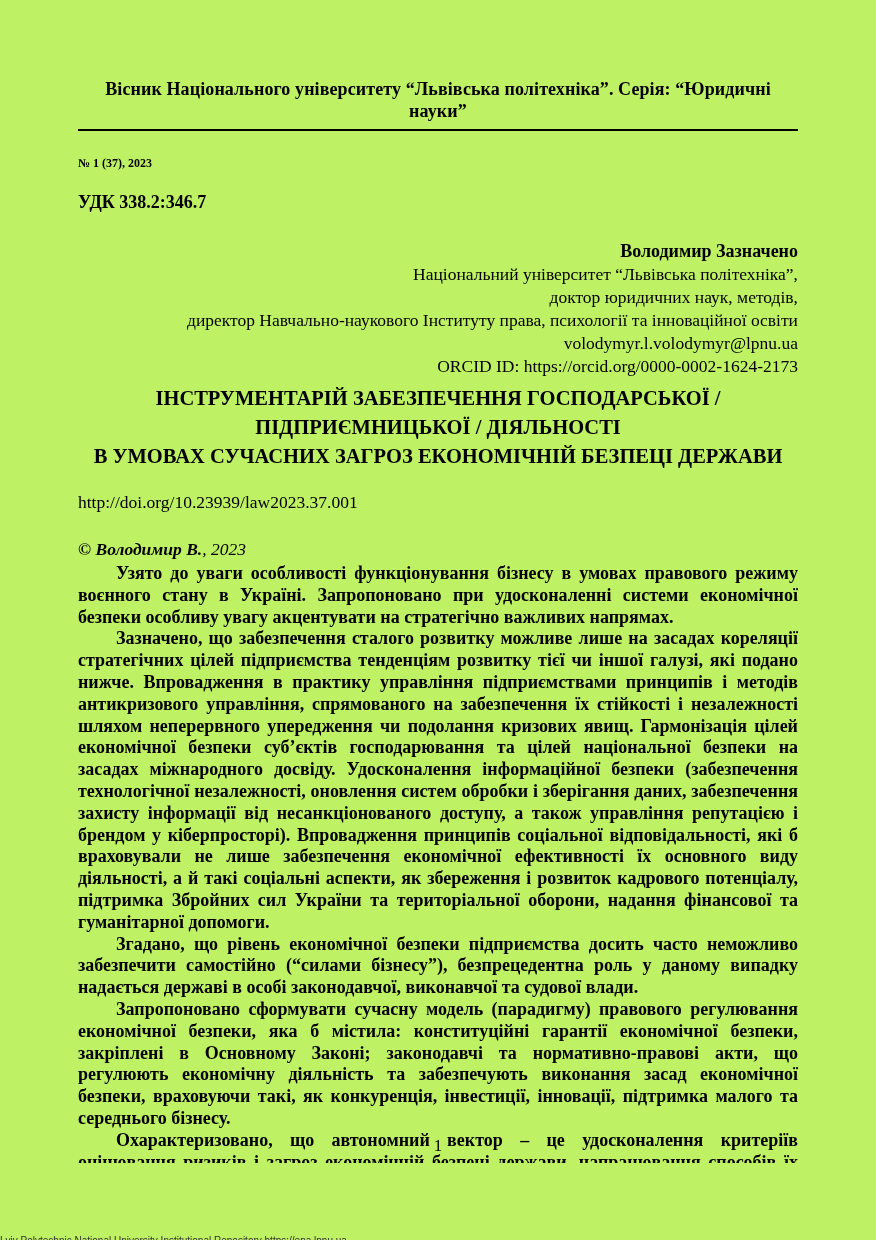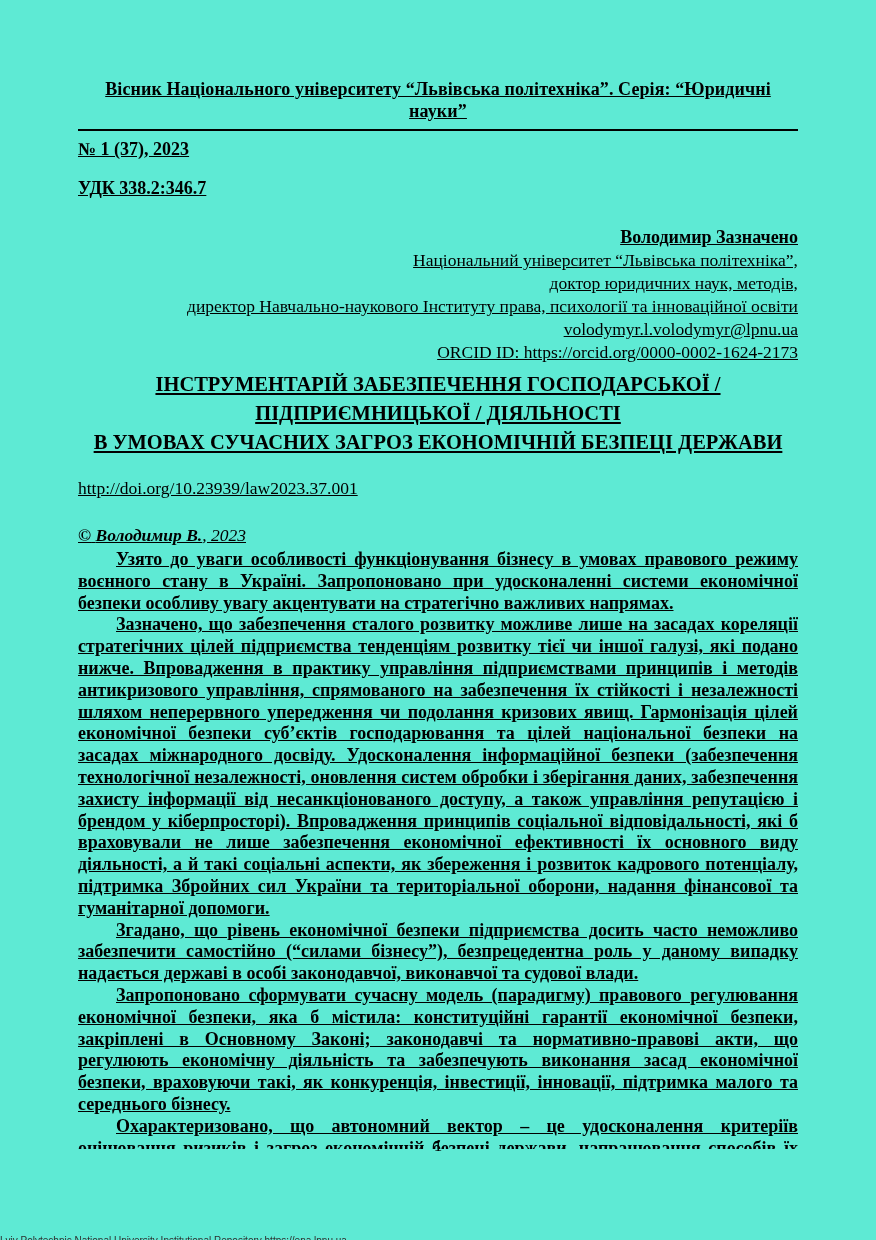--- a/index.html
+++ b/index.html
@@ -1,46 +1,45 @@
 <!DOCTYPE html>
 <html><head>
 <meta charset="utf-8">
 <style>
   html, body { margin: 0; padding: 0; background: #e8e8e8; }
   .page {
     position: relative;
     width: 876px;
     height: 1240px;
     margin: 0 auto;
-    background: #5eead4;
+    background: #bef264;
     box-sizing: border-box;
     padding: 78px 78px 0 78px;
     overflow: hidden;
     font-family: "Liberation Serif", serif;
     color: #000000;
-    text-decoration: underline;
   }
 
   .journal-header {
     text-align: center;
     font-weight: bold;
     font-size: 18px;
     line-height: 22px;
     letter-spacing: 0.1px;
   }
   .header-rule {
     border: none;
     border-top: 2.5px solid #000;
     margin: 7px 0 0 0;
   }
   .issue-line {
     font-weight: bold;
-    font-size: 18px;
+    font-size: 12px;
     line-height: 23px;
-    margin-top: 7px;
+    margin-top: 21px;
     text-align: left;
   }
 
   .udc-line {
     text-align: left;
     font-weight: bold;
     font-size: 18px;
     line-height: 23px;
     margin-top: 16px;
   }

